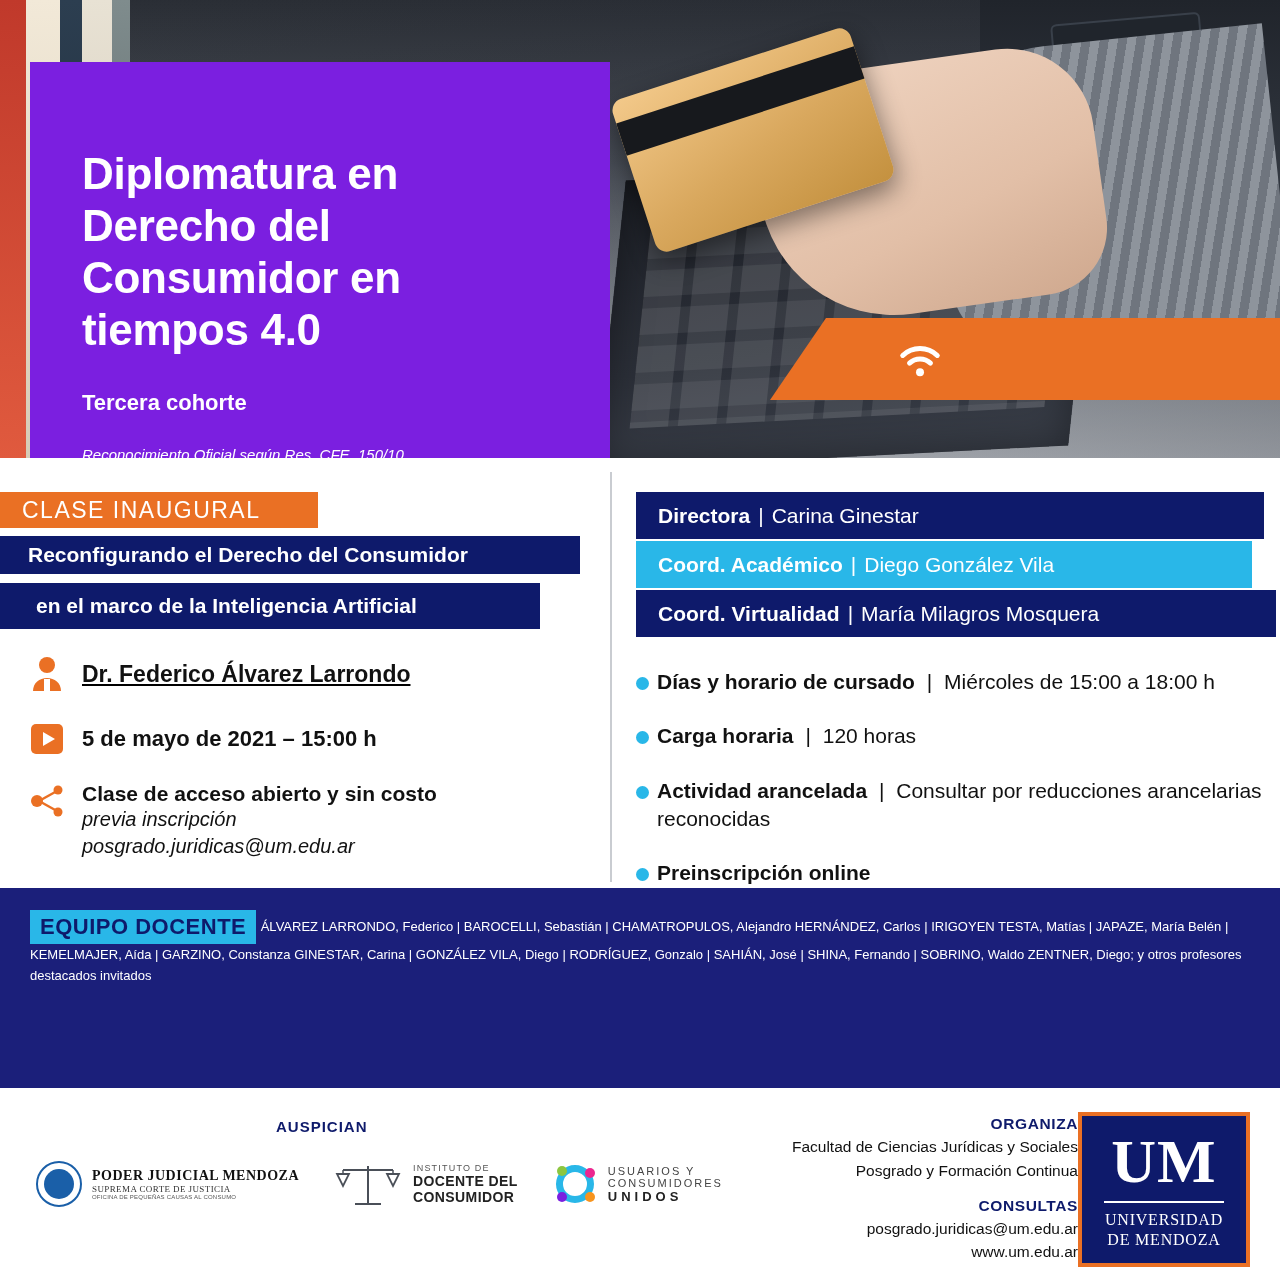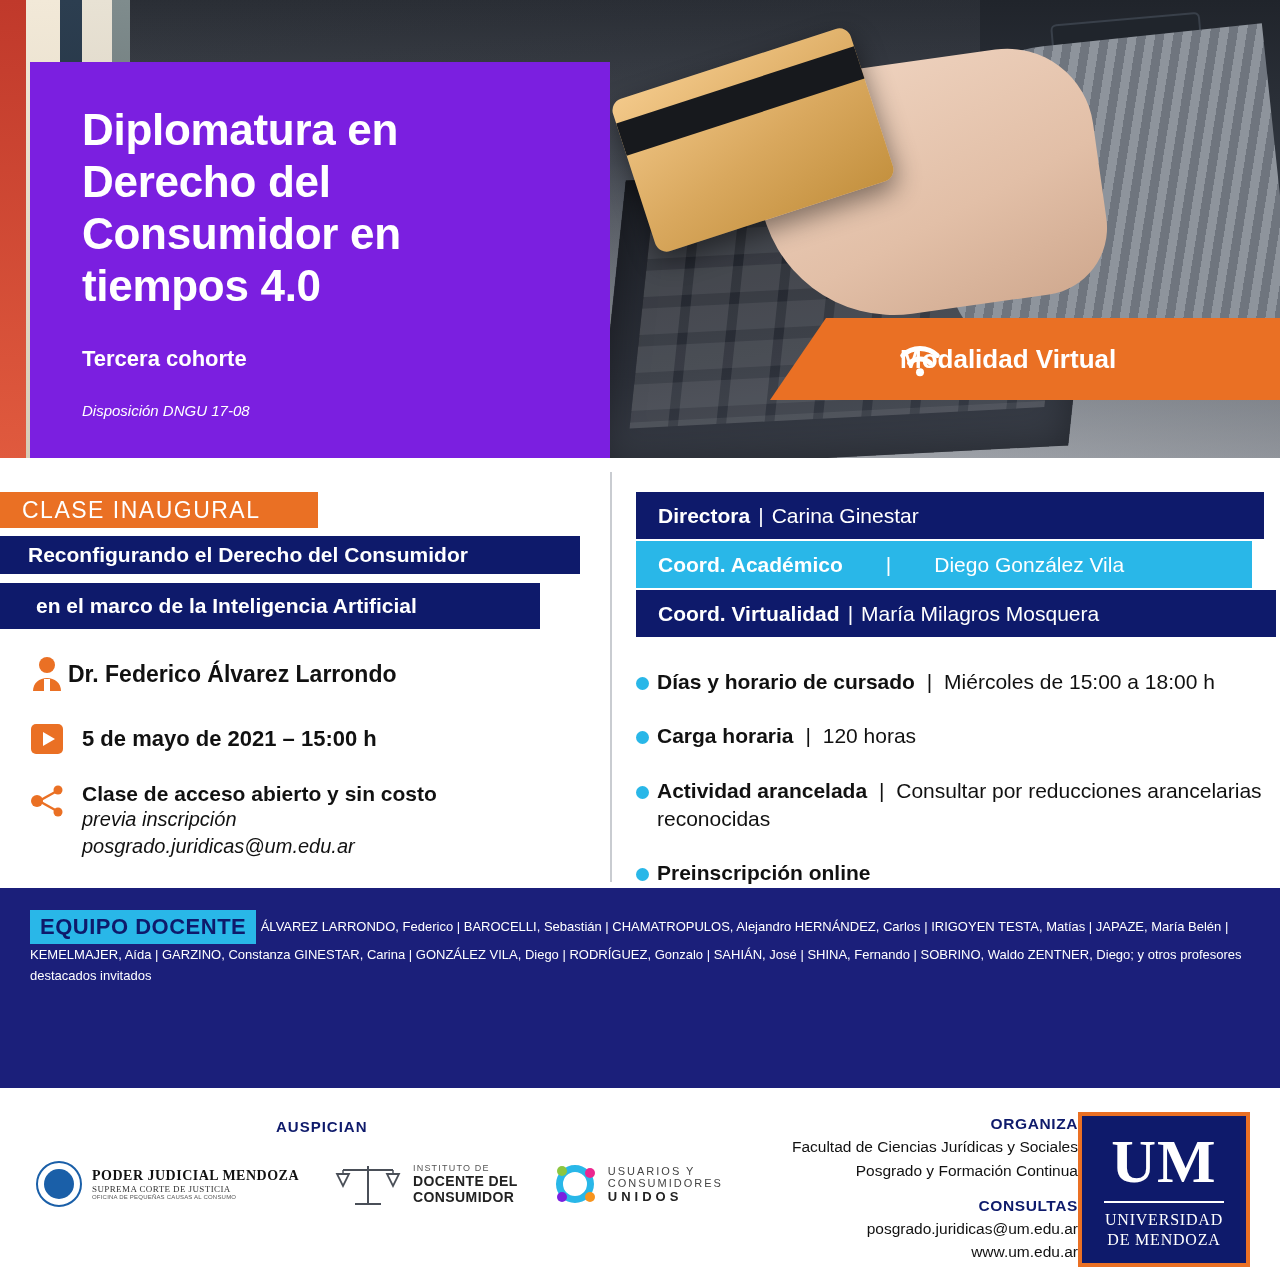--- a/index.html
+++ b/index.html
@@ -81,21 +81,21 @@
   }
   .card .magstripe {
     position: absolute; left: 0; top: 22px; width: 100%; height: 34px;
     background: #17191d;
   }
 
   
   .purple {
     position: absolute; left: 30px; top: 62px; width: 580px; height: 396px;
     background: #7b1fe0;
-    padding: 42px 52px 0 52px;
+    padding: 86px 52px 0 52px;
   }
   .purple-accent {
     position: absolute; left: 178px; top: 62px; width: 432px; height: 14px;
     background: #29b7e8;
   }
   .title {
     color: #ffffff; font-size: 44px; line-height: 1.18; font-weight: bold;
     letter-spacing: -0.3px;
   }
   .cohorte {
@@ -131,21 +131,21 @@
     position: absolute; left: 0; top: 536px; width: 580px; height: 38px;
     background: #0e1a6b; color: #fff; font-size: 21px; font-weight: bold;
     display: flex; align-items: center; padding-left: 28px;
   }
   .band2 {
     position: absolute; left: 0; top: 583px; width: 540px; height: 46px;
     background: #0e1a6b; color: #fff; font-size: 21px; font-weight: bold;
     display: flex; align-items: center; padding-left: 36px;
   }
   .speaker {
-    position: absolute; left: 30px; top: 655px; display: flex; align-items: center; gap: 4px;
+    position: absolute; left: 30px; top: 655px; display: flex; align-items: center; gap: 18px; text-decoration: underline;
   }
   .speaker .name { font-size: 23px; font-weight: bold; color: #111; }
   .datetime {
     position: absolute; left: 30px; top: 720px; display: flex; align-items: center; gap: 18px;
   }
   .datetime .txt { font-size: 22px; font-weight: bold; color: #111; }
   .freeclass {
     position: absolute; left: 30px; top: 782px; display: flex; gap: 18px;
   }
   .freeclass .block .l1 { font-size: 21px; font-weight: bold; color: #111; }
@@ -153,21 +153,21 @@
 
   .icon-person, .icon-play, .icon-share { width: 34px; height: 38px; flex: 0 0 34px; }
 
   
   .auth-row {
     position: absolute; left: 636px; height: 47px; display: flex; align-items: center;
     padding-left: 22px; color: #fff; font-size: 21px; white-space: nowrap;
   }
   .auth-row b { font-weight: bold; }
   .r1 { top: 492px; width: 628px; background: #0e1a6b; }
-  .r2 { top: 541px; width: 616px; background: #29b7e8; gap: 35px; }
+  .r2 { top: 541px; width: 616px; background: #29b7e8; }
   .r3 { top: 590px; width: 640px; background: #0e1a6b; }
 
   .bullets { position: absolute; left: 636px; top: 668px; width: 636px; }
   .bullet { display: flex; gap: 8px; margin-bottom: 26px; }
   .dot { width: 13px; height: 13px; border-radius: 50%; background: #29b7e8; margin-top: 9px; flex: 0 0 13px; }
   .bullet .text { font-size: 21px; color: #111; line-height: 1.35; }
   .bullet .text b { font-weight: bold; }
 
   
   .equipo {
@@ -250,31 +250,31 @@
         <div class="magstripe"></div>
       </div>
     </div>
 
     <div class="purple-accent"></div>
 
     <div class="purple">
       <div class="title">Diplomatura en Derecho del Consumidor en tiempos 4.0</div>
       <div class="cohorte">Tercera cohorte</div>
       <div class="reso">
+        <div>Reconocimiento Oficial según Res. CFE. 150/10</div>
         <div>Disposición DNGU 17-08</div>
       </div>
     </div>
 
     <div class="virtual-tab">
       <svg class="wifi-icon" viewBox="0 0 48 44">
         <path d="M24 40a4.4 4.4 0 1 0 0-8.8 4.4 4.4 0 0 0 0 8.8z" fill="#fff"></path>
         <path d="M12.5 25.5a17 17 0 0 1 23 0" stroke="#fff" stroke-width="5.5" fill="none" stroke-linecap="round"></path>
         <path d="M5 17a27.5 27.5 0 0 1 38 0" stroke="#fff" stroke-width="5.5" fill="none" stroke-linecap="round"></path>
       </svg>
-      <span class="label">Modalidad Virtual</span>
     </div>
   </div>
 
   <div class="mid"></div>
   <div class="divider-v"></div>
 
   <div class="clase-inaugural">CLASE INAUGURAL</div>
   <div class="band1">Reconfigurando el Derecho del Consumidor</div>
   <div class="band2">en el marco de la Inteligencia Artificial</div>
 

